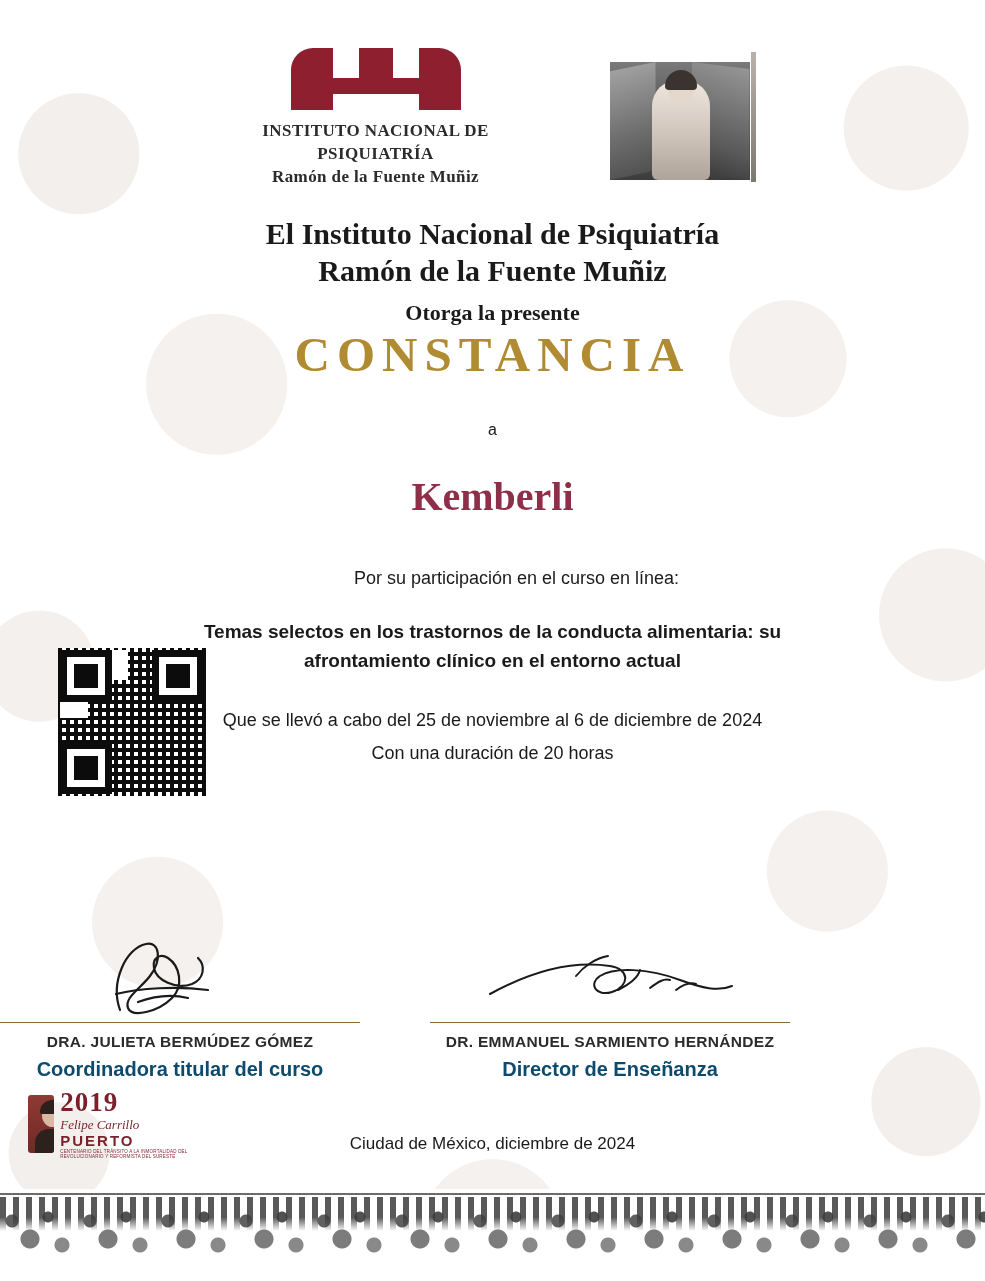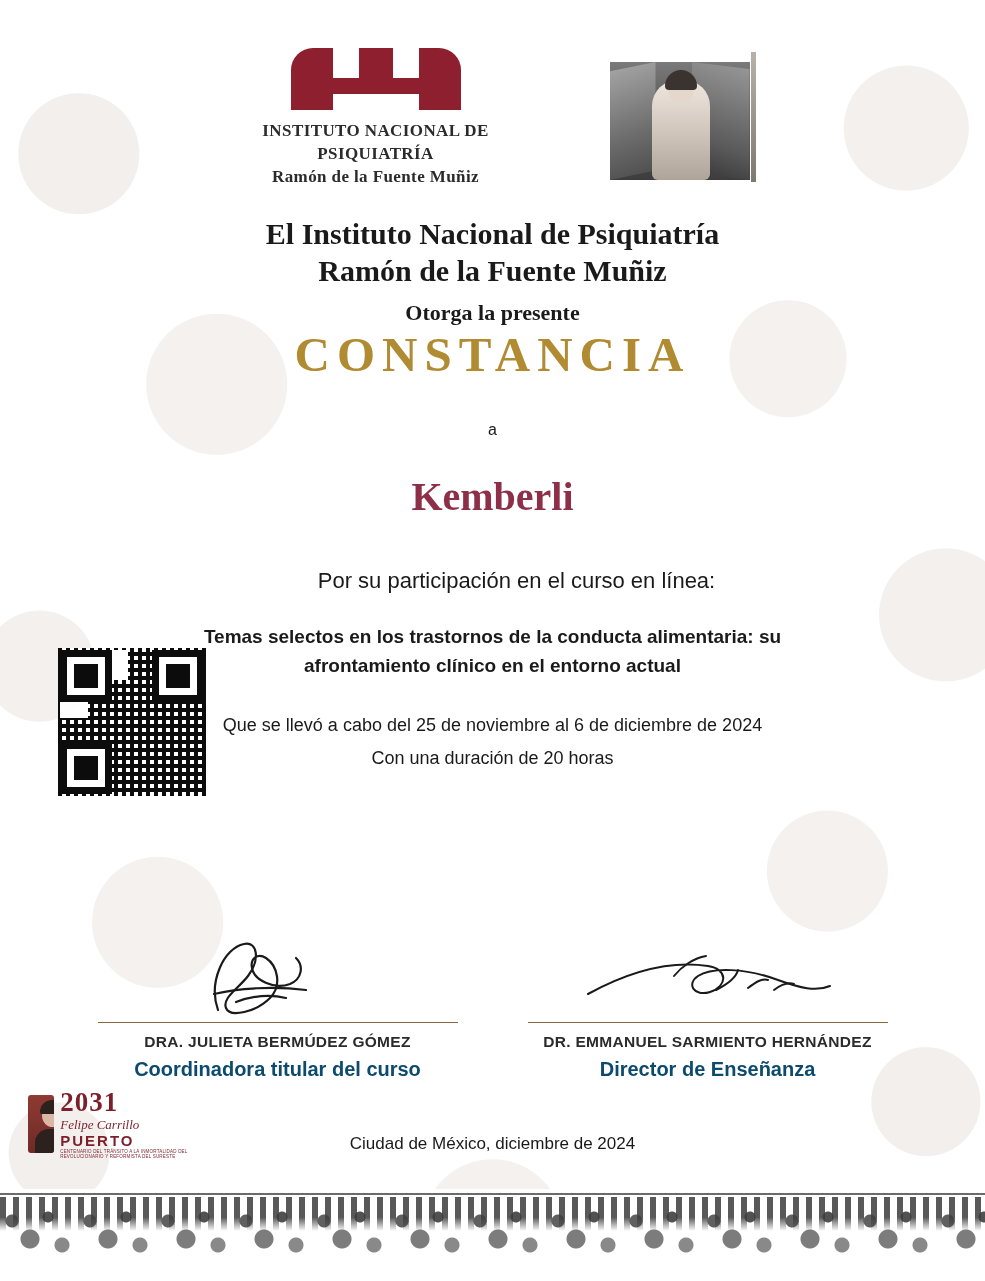--- a/index.html
+++ b/index.html
@@ -193,21 +193,21 @@
     margin-top: 34px;
   }
   .name-last {
     font-family: "Liberation Serif", serif;
     font-weight: bold;
     font-size: 40px;
     color: #8e2f4a;
     margin-top: 26px;
   }
   .participation {
-    font-size: 22px;
+    font-size: 18px;
     color: #1a1a1a;
     margin-top: 48px;
     padding-left: 48px;
   }
   .course-title {
     font-size: 19px;
     font-weight: bold;
     color: #1a1a1a;
     margin-top: 28px;
     line-height: 1.55;
@@ -264,21 +264,20 @@
     position: absolute; left: 2px; top: 48px; width: 28px; height: 22px;
     background: #fff;
   }
 
   
   .signatures {
     position: absolute;
     left: 0; right: 0;
     top: 930px;
     display: flex;
-    justify-content: center;
     gap: 70px;
   }
   .sig-col {
     width: 360px;
     text-align: center;
     position: relative;
   }
   .sig-mark {
     height: 92px;
     position: relative;
@@ -505,21 +504,21 @@
 
   </div>
 
   <div class="emblem">
     <div class="portrait">
       <div class="p-body"></div>
       <div class="p-head"></div>
       <div class="p-hair"></div>
     </div>
     <div class="etext">
-      <div class="e-year">2031</div>
+      <div class="e-year">2019</div>
       <div class="e-sub1">Felipe Carrillo</div>
       <div class="e-sub2">PUERTO</div>
       <div class="e-sub3">CENTENARIO DEL TRÁNSITO A LA INMORTALIDAD DEL REVOLUCIONARIO Y REFORMISTA DEL SURESTE</div>
     </div>
   </div>
 
   <div class="place-date">Ciudad de México, diciembre de 2024</div>
 
   <div class="band">
     <div class="band-rule"></div>

